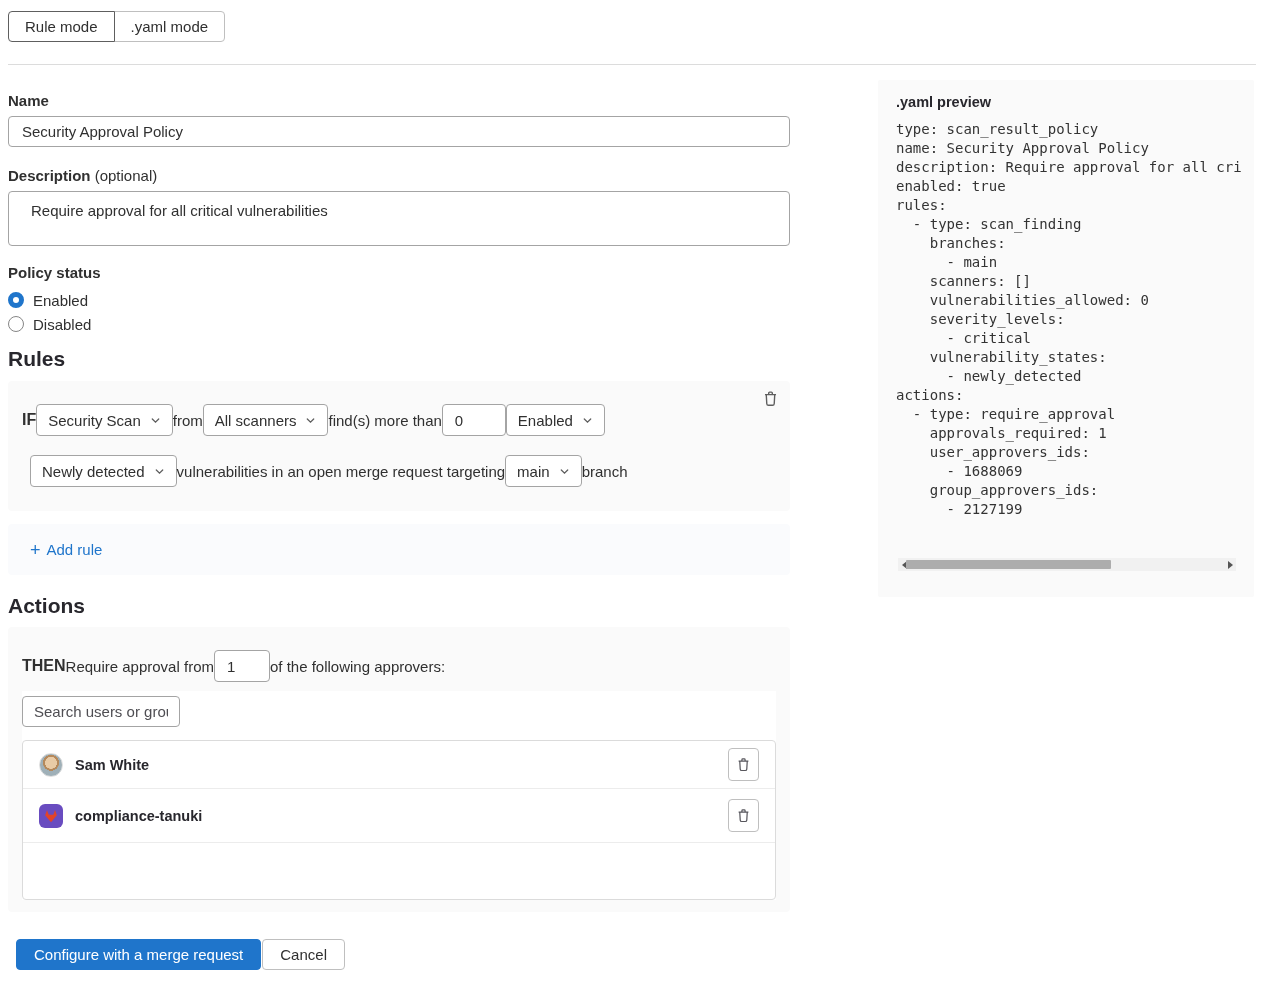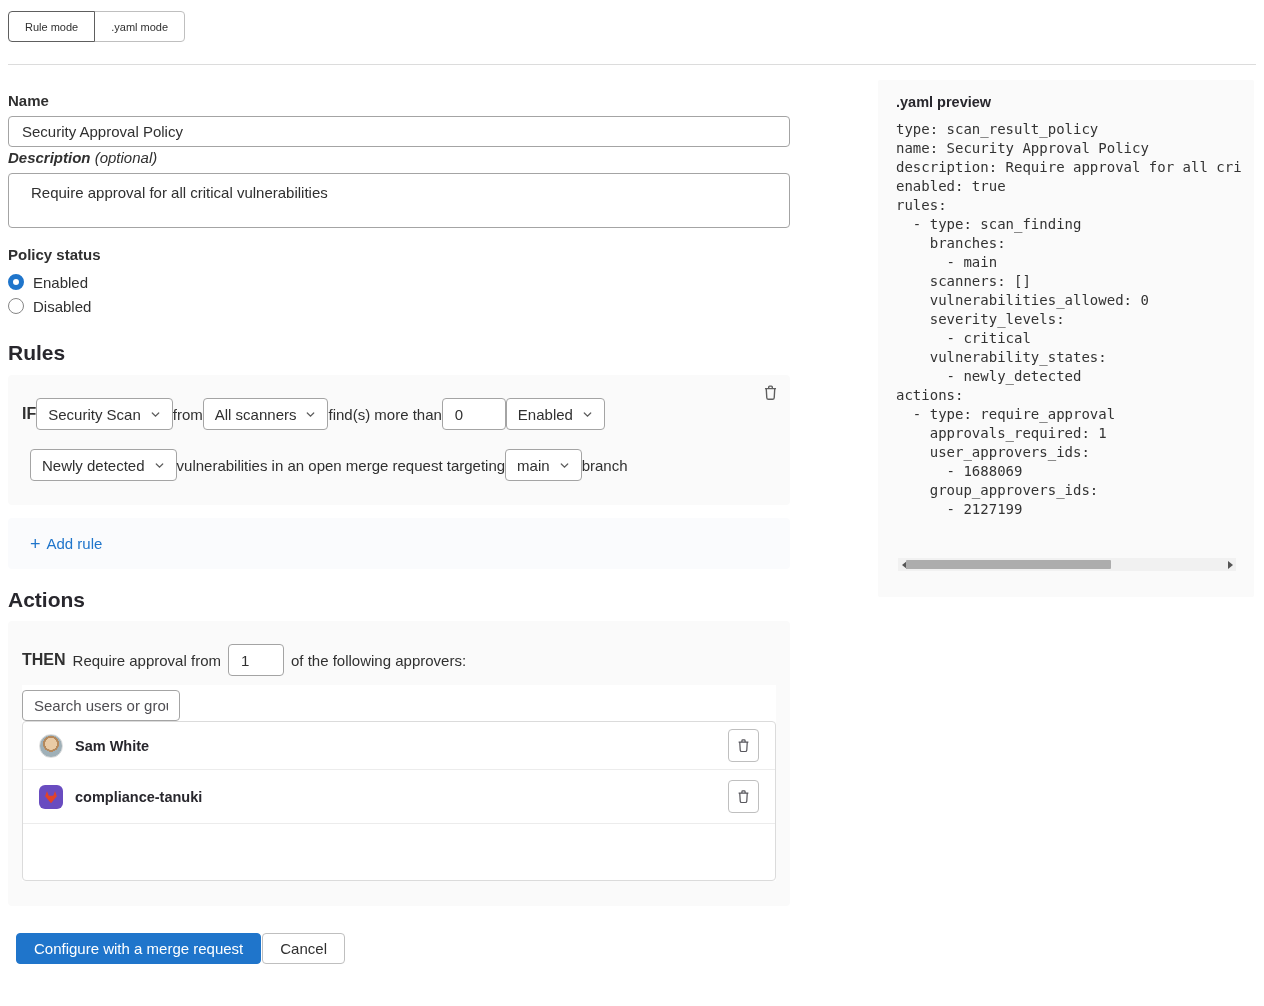--- a/index.html
+++ b/index.html
@@ -6,21 +6,21 @@
   body {
     width: 1264px; height: 1006px; background: #fff;
     font-family: "Liberation Sans", sans-serif; color: #303030; font-size: 15px;
     overflow: hidden;
   }
   .page { position: relative; width: 1264px; height: 1006px; }
 
   
   .mode-tabs { display: inline-flex; margin: 11px 0 0 8px; }
   .tab {
-    background: #fff; font-size: 11px; color: #303030; padding: 5px 16px;
+    background: #fff; font-size: 15px; color: #303030; padding: 5px 16px;
     border: 1px solid #bfbfbf; cursor: pointer; height: 31px;
     font-family: inherit;
   }
   .tab.selected { border-color: #5e5e5e; z-index: 2; position: relative; }
   .tab:first-child { border-radius: 4px 0 0 4px; }
   .tab:last-child { border-radius: 0 4px 4px 0; margin-left: -1px; }
 
   .divider { border: 0; border-top: 1px solid #dcdcdc; margin: 22px 8px 0 8px; }
 
   
@@ -36,21 +36,21 @@
 
   .radio-group { margin-top: 7px; }
   .radio-row { display: flex; align-items: center; gap: 9px; height: 24px; cursor: pointer; }
   .radio-dot {
     width: 16px; height: 16px; border-radius: 50%; background: #fff;
     border: 1px solid #868686; flex: 0 0 16px;
   }
   .radio-dot.checked { border: 5px solid #1f75cb; }
   .radio-label { font-size: 15px; }
 
-  .section-heading { font-size: 21px; font-weight: 700; color: #28272d; margin-top: 23px; }
+  .section-heading { font-size: 21px; font-weight: 700; color: #28272d; margin-top: 11px; }
 
   
   .panel { background: #fafafa; border-radius: 4px; width: 782px; }
   .rule-panel { margin-top: 10px; padding: 23px 14px 24px 14px; position: relative; height: 130px; }
   .rule-row { display: flex; align-items: center; height: 32px; }
   .rule-row + .rule-row { margin-top: 19px; margin-left: 8px; }
   .kw { font-weight: 700; font-size: 16px; }
   .dropdown {
     display: inline-flex; align-items: center; gap: 9px; height: 32px;
     background: #fff; border: 1px solid #a4a4a4; border-radius: 4px;
@@ -74,29 +74,29 @@
     display: flex; align-items: center; padding-left: 22px;
   }
   .add-rule-btn {
     background: none; border: 0; color: #1f75cb; font-size: 15px; cursor: pointer;
     display: inline-flex; align-items: center; gap: 6px; font-family: inherit;
   }
   .add-rule-btn .plus { font-size: 18px; line-height: 1; }
 
   
   .actions-panel { margin-top: 9px; height: 285px; padding: 23px 14px 17px 14px; }
-  .then-row { display: flex; align-items: center; gap: 7px; height: 32px; }
+  .then-row { display: flex; align-items: center; gap: 0; height: 32px; }
   .actions-body { margin-top: 9px; background: #fff; padding-top: 5px; }
   .search-input {
     width: 158px; height: 31px; border: 1px solid #a4a4a4; border-radius: 4px;
     padding: 0 11px; font-size: 15px; font-family: inherit; color: #303030; background: #fff;
   }
   .search-input::placeholder { color: #4f4e53; opacity: 1; }
   .approver-list {
-    border: 1px solid #dbdbdb; border-radius: 4px;
+    margin-top: 13px; border: 1px solid #dbdbdb; border-radius: 4px;
     background: #fff; height: 160px; overflow: hidden;
   }
   .approver-row {
     display: flex; align-items: center; padding: 0 16px; height: 48px;
     border-bottom: 1px solid #ececec;
   }
   .approver-row:nth-child(2) { height: 54px; }
   .avatar { width: 24px; height: 24px; flex: 0 0 24px; margin-right: 12px;
     display: inline-flex; align-items: center; justify-content: center; }
   .avatar.user {
@@ -157,21 +157,21 @@
     <button class="tab">.yaml mode</button>
   </div>
 
   <hr class="divider">
 
   <div class="main-col">
 
     <div class="field-label">Name</div>
     <input class="text-input" type="text" value="Security Approval Policy" style="">
 
-    <div class="field-label" style="margin-top:2px;font-style:italic;">
+    <div class="field-label" style="margin-top:20px;">
       <span>Description</span>
       <span class="hint">(optional)</span>
     </div>
     <textarea class="text-input" style="">Require approval for all critical vulnerabilities</textarea>
 
     <div class="field-label" style="margin-top:18px;">Policy status</div>
     <div class="radio-group">
       <div class="radio-row">
         <span class="radio-dot checked"></span>
         <span class="radio-label">Enabled</span>

